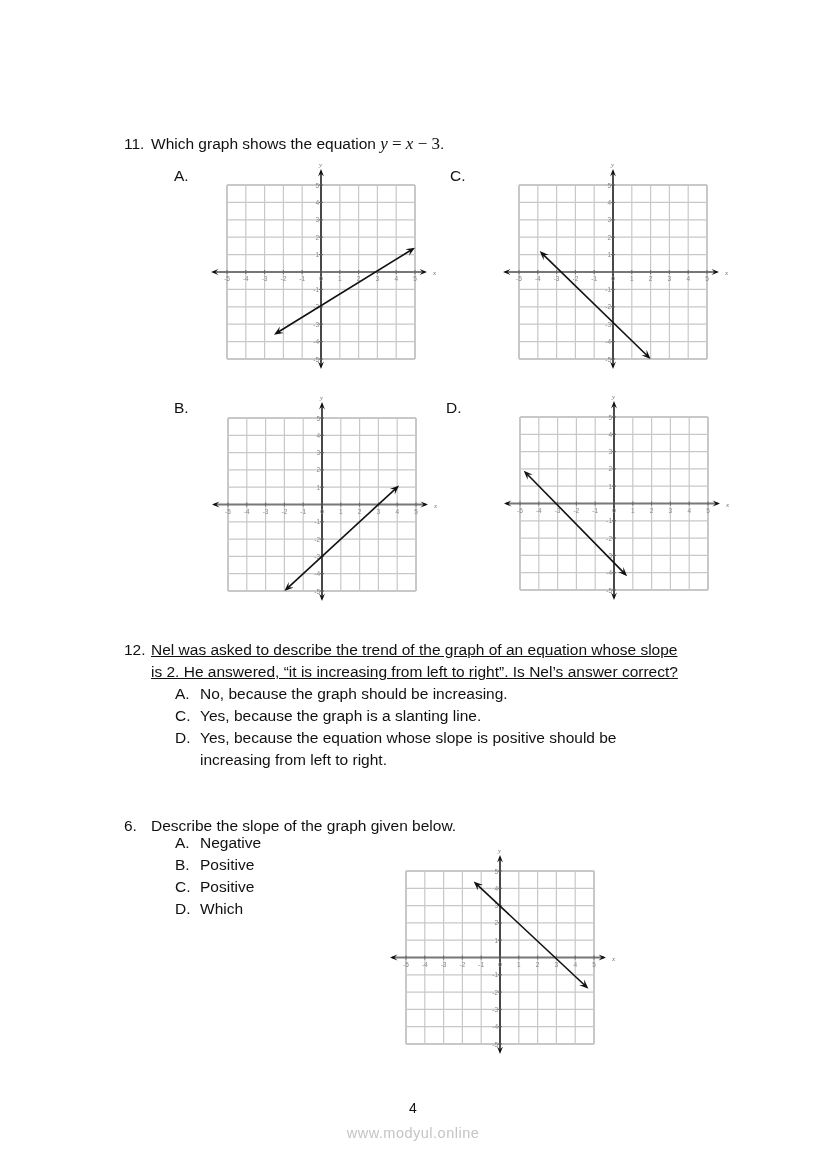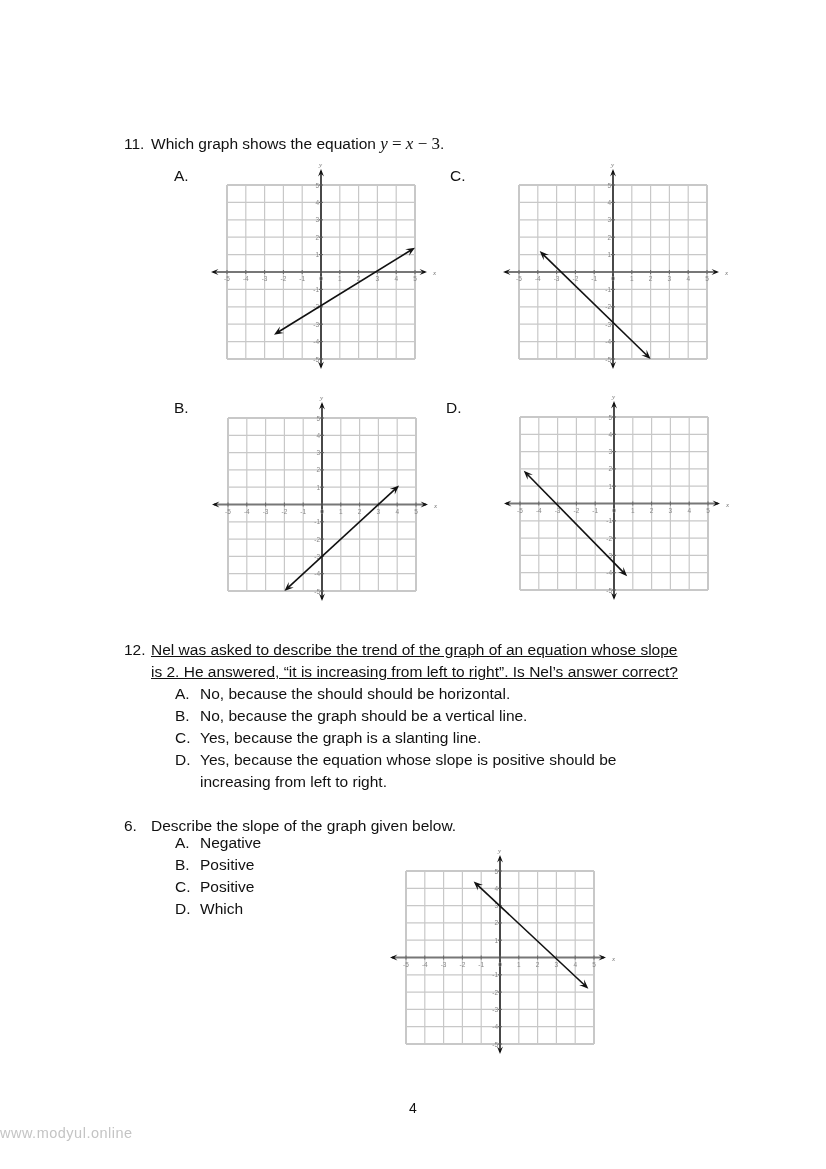--- a/index.html
+++ b/index.html
@@ -8,21 +8,21 @@
   .abs { position:absolute; }
   .q { font-size:15.5px; line-height:22px; white-space:nowrap; }
   .qnum { display:inline-block; width:27px; }
   .opt { font-size:15.5px; line-height:22px; white-space:nowrap; }
   .optl { display:inline-block; width:25px; }
   .math { font-family:"Liberation Serif", serif; font-style:italic; font-size:17px; }
   .mathn { font-family:"Liberation Serif", serif; font-size:17px; }
   .glabel { font-size:15.5px; }
   svg.graph { position:absolute; overflow:visible; }
   .pagenum { font-size:14px; text-align:center; width:100%; }
-  .watermark { font-size:14.5px; color:#c4c4c4; letter-spacing:0.5px; text-align:left; width:100%; }
+  .watermark { font-size:14.5px; color:#c4c4c4; letter-spacing:0.5px; text-align:center; width:100%; }
 </style>
 </head>
 <body>
 
 <div class="abs q" style="left:124px; top:133px;">
   <span class="qnum">11.</span><span>Which graph shows the equation </span><span class="math">y</span><span class="mathn"> = </span><span class="math">x</span><span class="mathn"> − 3</span><span>.</span>
 </div>
 
 <div class="abs glabel" style="left:174px; top:167px;">A.</div>
 <div class="abs glabel" style="left:450px; top:167px;">C.</div>
@@ -336,22 +336,21 @@
     <line x1="7.259307993695025" y1="57.201392384667656" x2="103.66069200630498" y2="155.58860761533234" stroke="#111" stroke-width="1.6"></line>
     <polygon points="107.16000000000001,159.16 98.01122775497274,155.12267831246768 103.31076120693548,155.23146837686556 103.31003791408826,149.93081845789985" fill="#111"></polygon>
     <polygon points="3.7600000000000033,53.63 12.908772245027272,57.66732168753231 7.609238793064526,57.55853162313442 7.60996208591176,62.859181542100146" fill="#111"></polygon>
   </svg>
 
 <div class="abs q" style="left:124px; top:639px;text-decoration:underline;">
   <div><span class="qnum">12.</span><span>Nel was asked to describe the trend of the graph of an equation whose slope</span></div>
   <div style="padding-left:27px;">is 2. He answered, “it is increasing from left to right”. Is Nel’s answer correct?</div>
 </div>
 <div class="abs" style="left:175px; top:683px;">
-  <div class="opt"><span class="optl">A.</span><span>No, because the should should be horizontal.</span></div>
-  <div class="opt"><span class="optl">B.</span><span>No, because the graph should be a vertical line.</span></div>
+  <div class="opt"><span class="optl">A.</span><span>No, because the graph should be increasing.</span></div>
   <div class="opt"><span class="optl">C.</span><span>Yes, because the graph is a slanting line.</span></div>
   <div class="opt"><span class="optl">D.</span><span>Yes, because the equation whose slope is positive should be</span><br><span class="optl"></span><span>increasing from left to right.</span></div>
 </div>
 
 <div class="abs q" style="left:124px; top:815px;">
   <span class="qnum">6.</span><span>Describe the slope of the graph given below.</span>
 </div>
 <div class="abs" style="left:175px; top:832px;">
   <div class="opt"><span class="optl">A.</span><span>Negative</span></div>
   <div class="opt"><span class="optl">B.</span><span>Positive</span></div>

